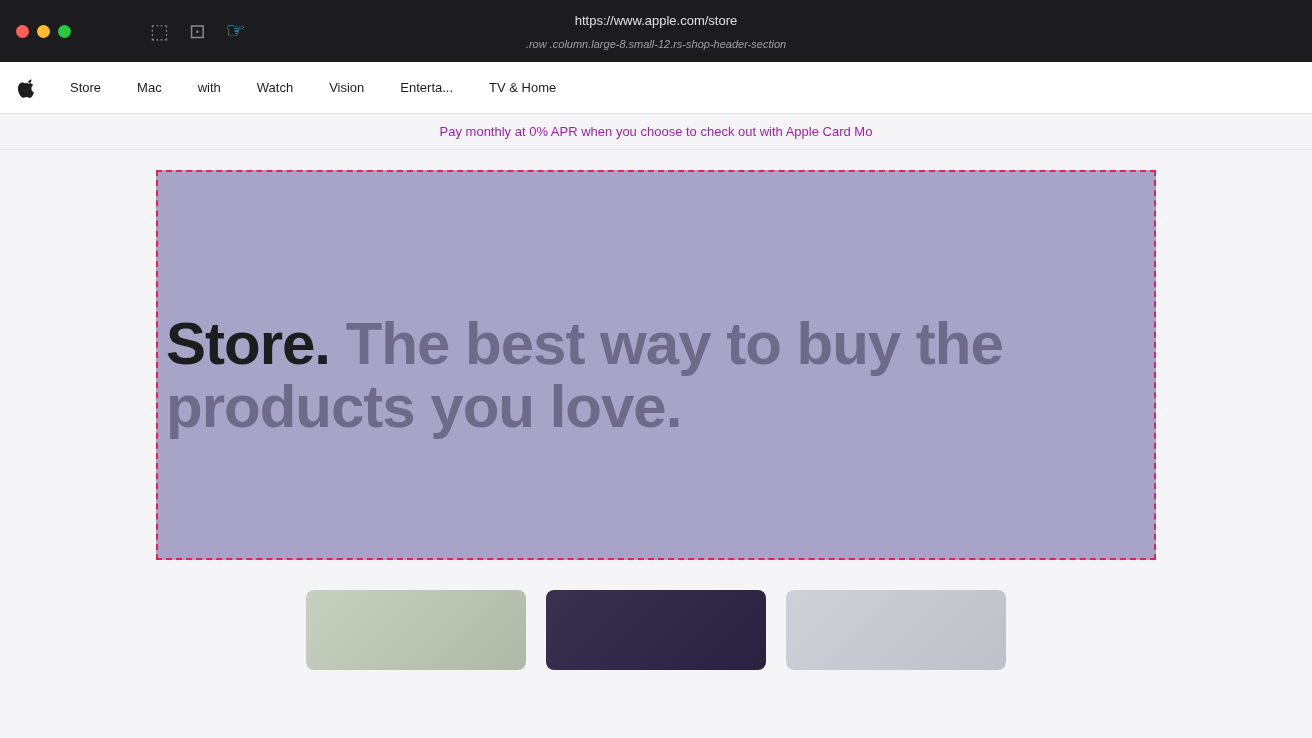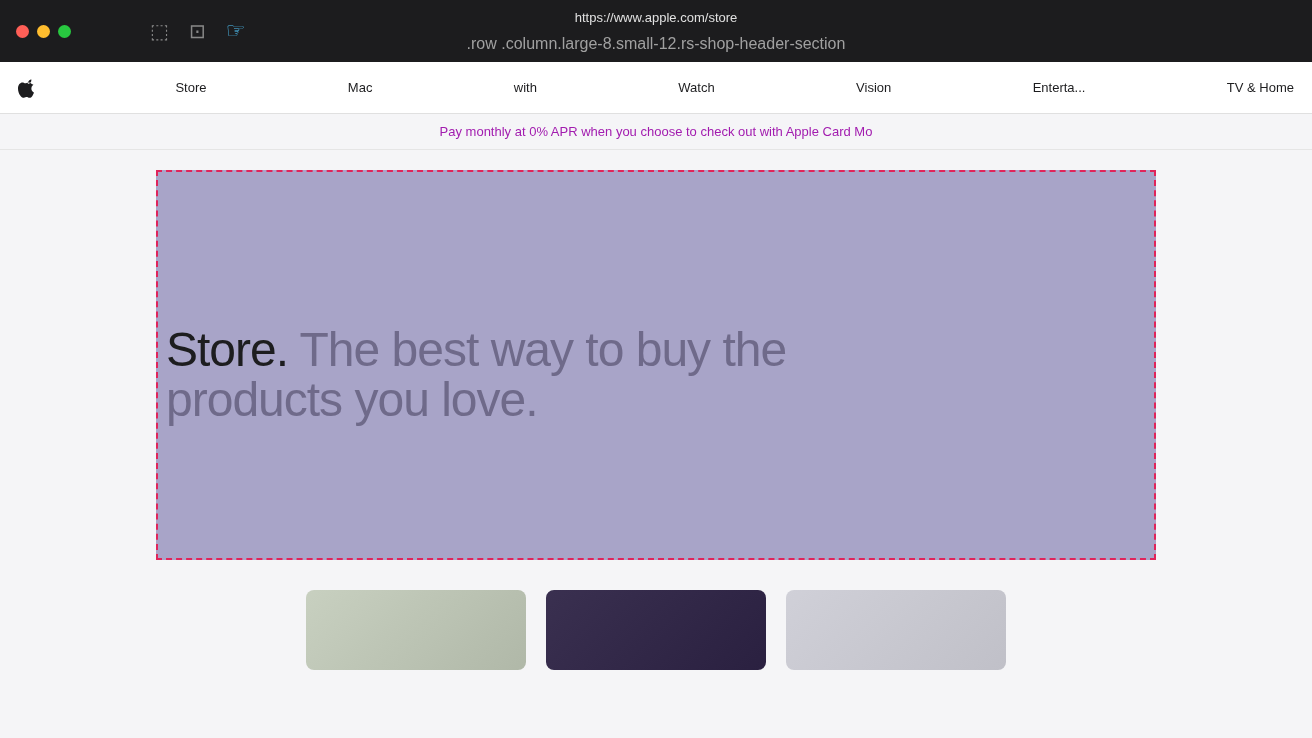--- a/index.html
+++ b/index.html
@@ -59,41 +59,42 @@
       align-items: center;
       gap: 10px;
     }
     .url-bar {
       color: #e0e0e0;
       font-size: 13px;
       font-weight: 400;
     }
     .selector-bar {
       color: #a0a0a0;
-      font-size: 16px;
+      font-size: 11px;
+      font-style: italic;
     }
 
     
     .browser-content {
       width: 100%;
       height: 676px;
       background: #f5f5f7;
       overflow: hidden;
     }
 
     
     .apple-nav {
       width: 100%;
       height: 52px;
       background: rgba(255,255,255,0.92);
       backdrop-filter: blur(20px);
       display: flex;
       align-items: center;
-      justify-content: space-between;
-      gap: 8px;
+      justify-content: flex-start;
+      gap: 0;
       border-bottom: 1px solid #e0e0e0;
     }
     .nav-item {
       padding: 0 18px;
       font-size: 13px;
       color: #1d1d1f;
       cursor: pointer;
       white-space: nowrap;
       height: 100%;
       display: flex;
@@ -151,22 +152,22 @@
       width: 1000px;
       min-height: 390px;
       background: #a8a4c8;
       padding: 60px 20px 40px 10px;
       display: flex;
       align-items: center;
       overflow: hidden;
     }
 
     .hero-text {
-      font-size: 48px;
-      font-weight: 400;
+      font-size: 60px;
+      font-weight: 700;
       line-height: 1.05;
       letter-spacing: -1px;
     }
     .hero-text-dark {
       color: #1d1d1f;
     }
     .hero-text-light {
       color: rgba(80, 75, 105, 0.65);
     }
 

